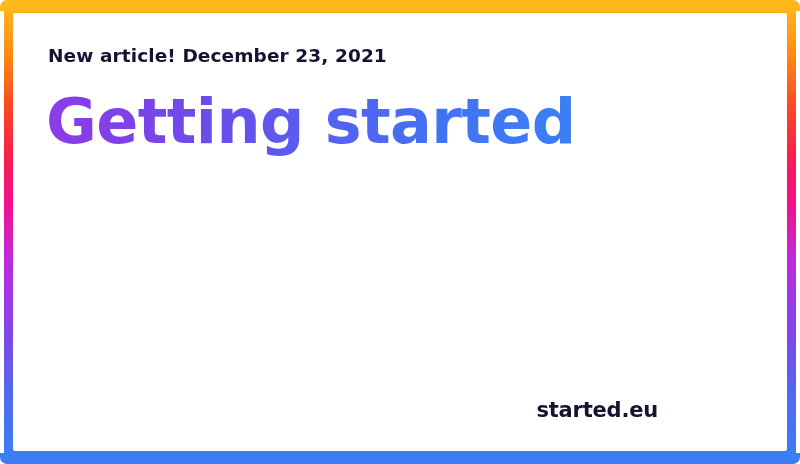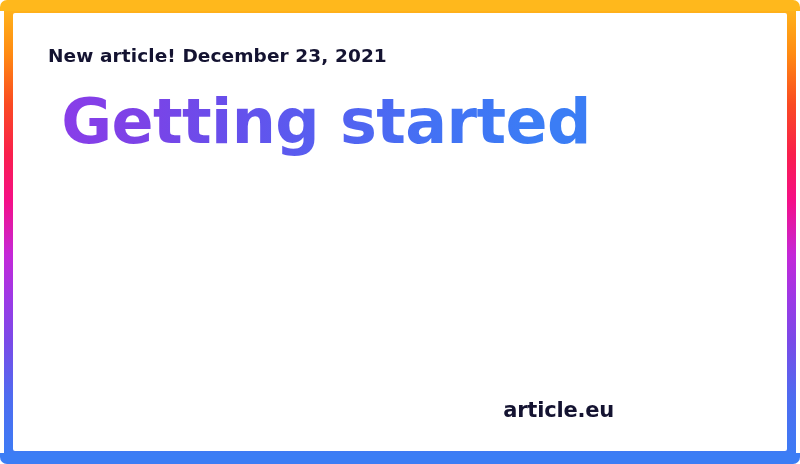--- a/index.html
+++ b/index.html
@@ -74,20 +74,21 @@
     border-radius: 2px;
   }
 
   
   .content {
     position: absolute;
     left: 0;
     top: 0;
     width: 648px;
     height: 464px;
+    padding-left: 44px;
   }
 
   .kicker {
     position: absolute;
     left: 48px;
     top: 45px;
     font-size: 18.5px;
     font-weight: bold;
     color: #141331;
     letter-spacing: 0.1px;
@@ -113,21 +114,20 @@
         #3b7df5 100%);
     -webkit-background-clip: text;
     background-clip: text;
     color: transparent;
     -webkit-text-fill-color: transparent;
   }
 
   .headline-line {
     display: block;
     white-space: nowrap;
-    text-align: center;
   }
 
   .brand {
     position: absolute;
     right: 34px;
     bottom: 42px;
     font-size: 21px;
     font-weight: bold;
     color: #141331;
     letter-spacing: -0.2px;
@@ -145,16 +145,16 @@
   <div class="frame-inner"></div>
 
   <div class="content">
 
     <div class="kicker">New article! December 23, 2021</div>
 
     <div class="headline">
       <span class="headline-line">Getting started</span>
     </div>
 
-    <div class="brand">article.eu</div>
+    <div class="brand">started.eu</div>
 
   </div>
 </div>
 
 </body></html>

